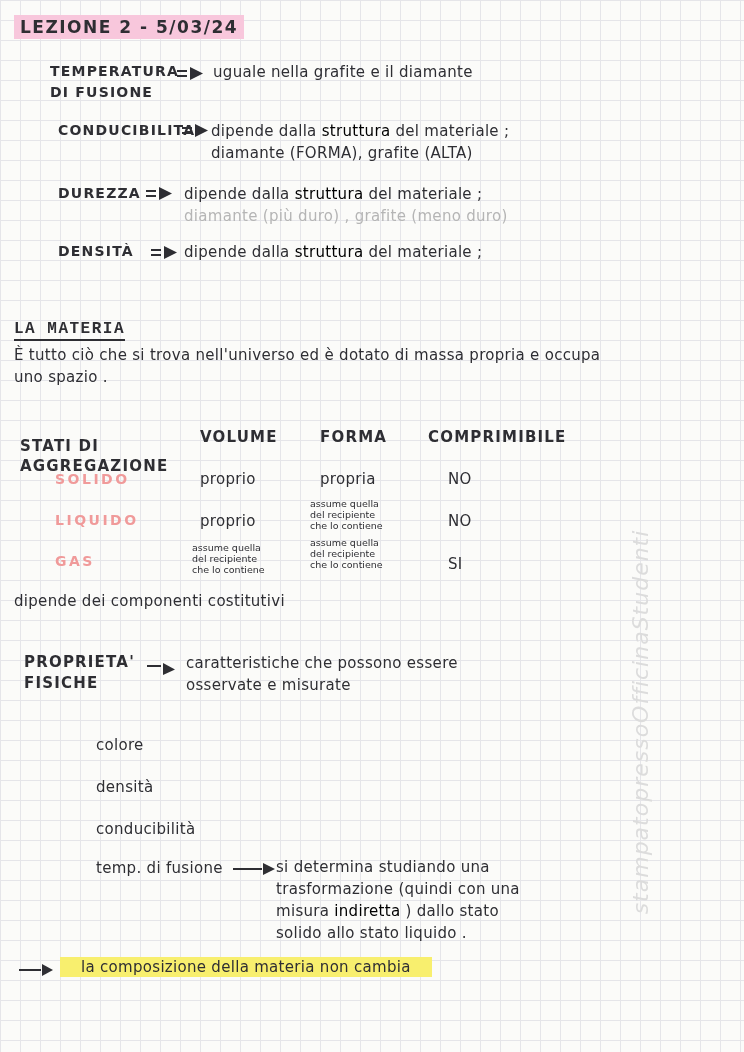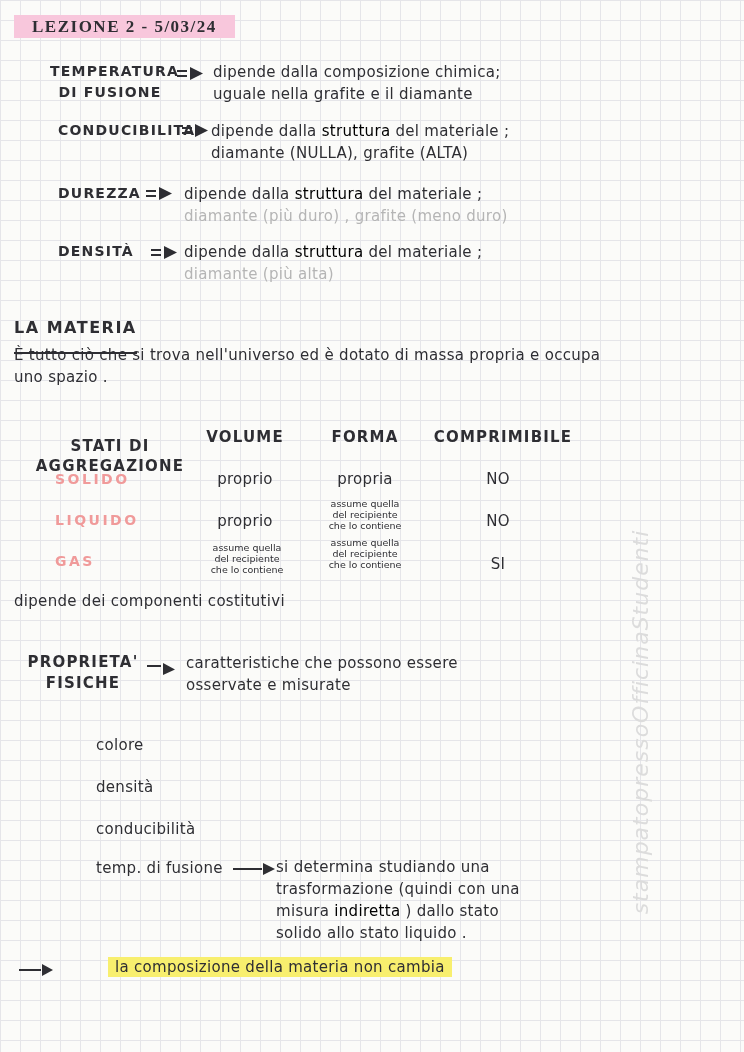--- a/index.html
+++ b/index.html
@@ -14,25 +14,25 @@
       linear-gradient(to bottom, #e5e5e9 1px, transparent 1px);
     background-size:20px 20px;
     overflow:hidden;
   }
   .abs { position:absolute; }
   .hand { font-size:15px; letter-spacing:.3px; }
   .caps { font-weight:bold; letter-spacing:1.2px; font-size:14px; }
   .muted { color:#b5b5b5; }
   .accent { color:#000000; }
   .state { color:#f09a9a; font-weight:bold; letter-spacing:2.5px; font-size:14px;text-align:right; }
-  .hl-pink { background:#f8c7dc; padding:2px 18px;font-family:Liberation Serif, serif; }
-  .hl-yellow { background:#f8ef6e; padding:1px 7px;margin-left:48px; }
+  .hl-pink { background:#f8c7dc; padding:2px 6px; }
+  .hl-yellow { background:#f8ef6e; padding:1px 21px; }
   .pre { white-space:pre-line; }
-  .center { text-align:center; }
-  .underline { border-bottom:2px solid #2e2e33; padding-bottom:15px; }
+  .center { }
+  .underline { border-bottom:2px solid #2e2e33; padding-bottom:1px;font-family:Liberation Mono, monospace; }
   .small-cell { font-size:9.5px; line-height:1.18; letter-spacing:0; }
   .title { font-size:17px; font-weight:bold; letter-spacing:1.5px; }
   .desc { line-height:22px; }
   .heading { font-size:16px; font-weight:bold; letter-spacing:1.5px; }
   .watermark {
     left:640px; top:722px;
     transform:translate(-50%,-50%) rotate(-90deg);
     white-space:nowrap;
     font-size:22px; font-style:italic; color:#dcdcdc; letter-spacing:1px;
   }
@@ -52,35 +52,34 @@
   <div>DI FUSIONE</div>
 </div>
 <div class="abs" style="left:176px; top:66px;">
   <svg class="arr" width="28" height="15" viewBox="0 0 28 15">
     <line x1="1" y1="5" x2="11" y2="5" stroke="#2e2e33" stroke-width="2"></line>
     <line x1="1" y1="10" x2="11" y2="10" stroke="#2e2e33" stroke-width="2"></line>
     <polygon points="14,1 27,7.5 14,14" fill="#2e2e33"></polygon>
   </svg>
 </div>
 <div class="abs hand desc" style="left:213px; top:61px;">
-  <div>dipende dalla composizione chimica;</div>
   <div>uguale nella grafite e il diamante</div>
 </div>
 
 <div class="abs caps" style="left:58px; top:122px;">CONDUCIBILITA</div>
 <div class="abs" style="left:181px; top:123px;">
   <svg class="arr" width="28" height="15" viewBox="0 0 28 15">
     <line x1="1" y1="5" x2="11" y2="5" stroke="#2e2e33" stroke-width="2"></line>
     <line x1="1" y1="10" x2="11" y2="10" stroke="#2e2e33" stroke-width="2"></line>
     <polygon points="14,1 27,7.5 14,14" fill="#2e2e33"></polygon>
   </svg>
 </div>
 <div class="abs hand desc" style="left:211px; top:120px;">
   <div><span>dipende dalla </span><span class="accent">struttura</span><span> del materiale ;</span></div>
-  <div>diamante (NULLA), grafite (ALTA)</div>
+  <div>diamante (FORMA), grafite (ALTA)</div>
 </div>
 
 <div class="abs caps" style="left:58px; top:185px;">DUREZZA</div>
 <div class="abs" style="left:145px; top:186px;">
   <svg class="arr" width="28" height="15" viewBox="0 0 28 15">
     <line x1="1" y1="5" x2="11" y2="5" stroke="#2e2e33" stroke-width="2"></line>
     <line x1="1" y1="10" x2="11" y2="10" stroke="#2e2e33" stroke-width="2"></line>
     <polygon points="14,1 27,7.5 14,14" fill="#2e2e33"></polygon>
   </svg>
 </div>
@@ -92,21 +91,20 @@
 <div class="abs caps" style="left:58px; top:243px;">DENSITÀ</div>
 <div class="abs" style="left:150px; top:245px;">
   <svg class="arr" width="28" height="15" viewBox="0 0 28 15">
     <line x1="1" y1="5" x2="11" y2="5" stroke="#2e2e33" stroke-width="2"></line>
     <line x1="1" y1="10" x2="11" y2="10" stroke="#2e2e33" stroke-width="2"></line>
     <polygon points="14,1 27,7.5 14,14" fill="#2e2e33"></polygon>
   </svg>
 </div>
 <div class="abs hand desc" style="left:184px; top:241px;">
   <div><span>dipende dalla </span><span class="accent">struttura</span><span> del materiale ;</span></div>
-  <div class="muted">diamante (più alta)</div>
 </div>
 
 <div class="abs" style="left:14px; top:318px;">
   <span class="heading underline">LA MATERIA</span>
 </div>
 <div class="abs hand desc" style="left:14px; top:344px; width:710px;">
   <div>È tutto ciò che si trova nell'universo ed è dotato di massa propria e occupa</div>
   <div>uno spazio .</div>
 </div>
 

